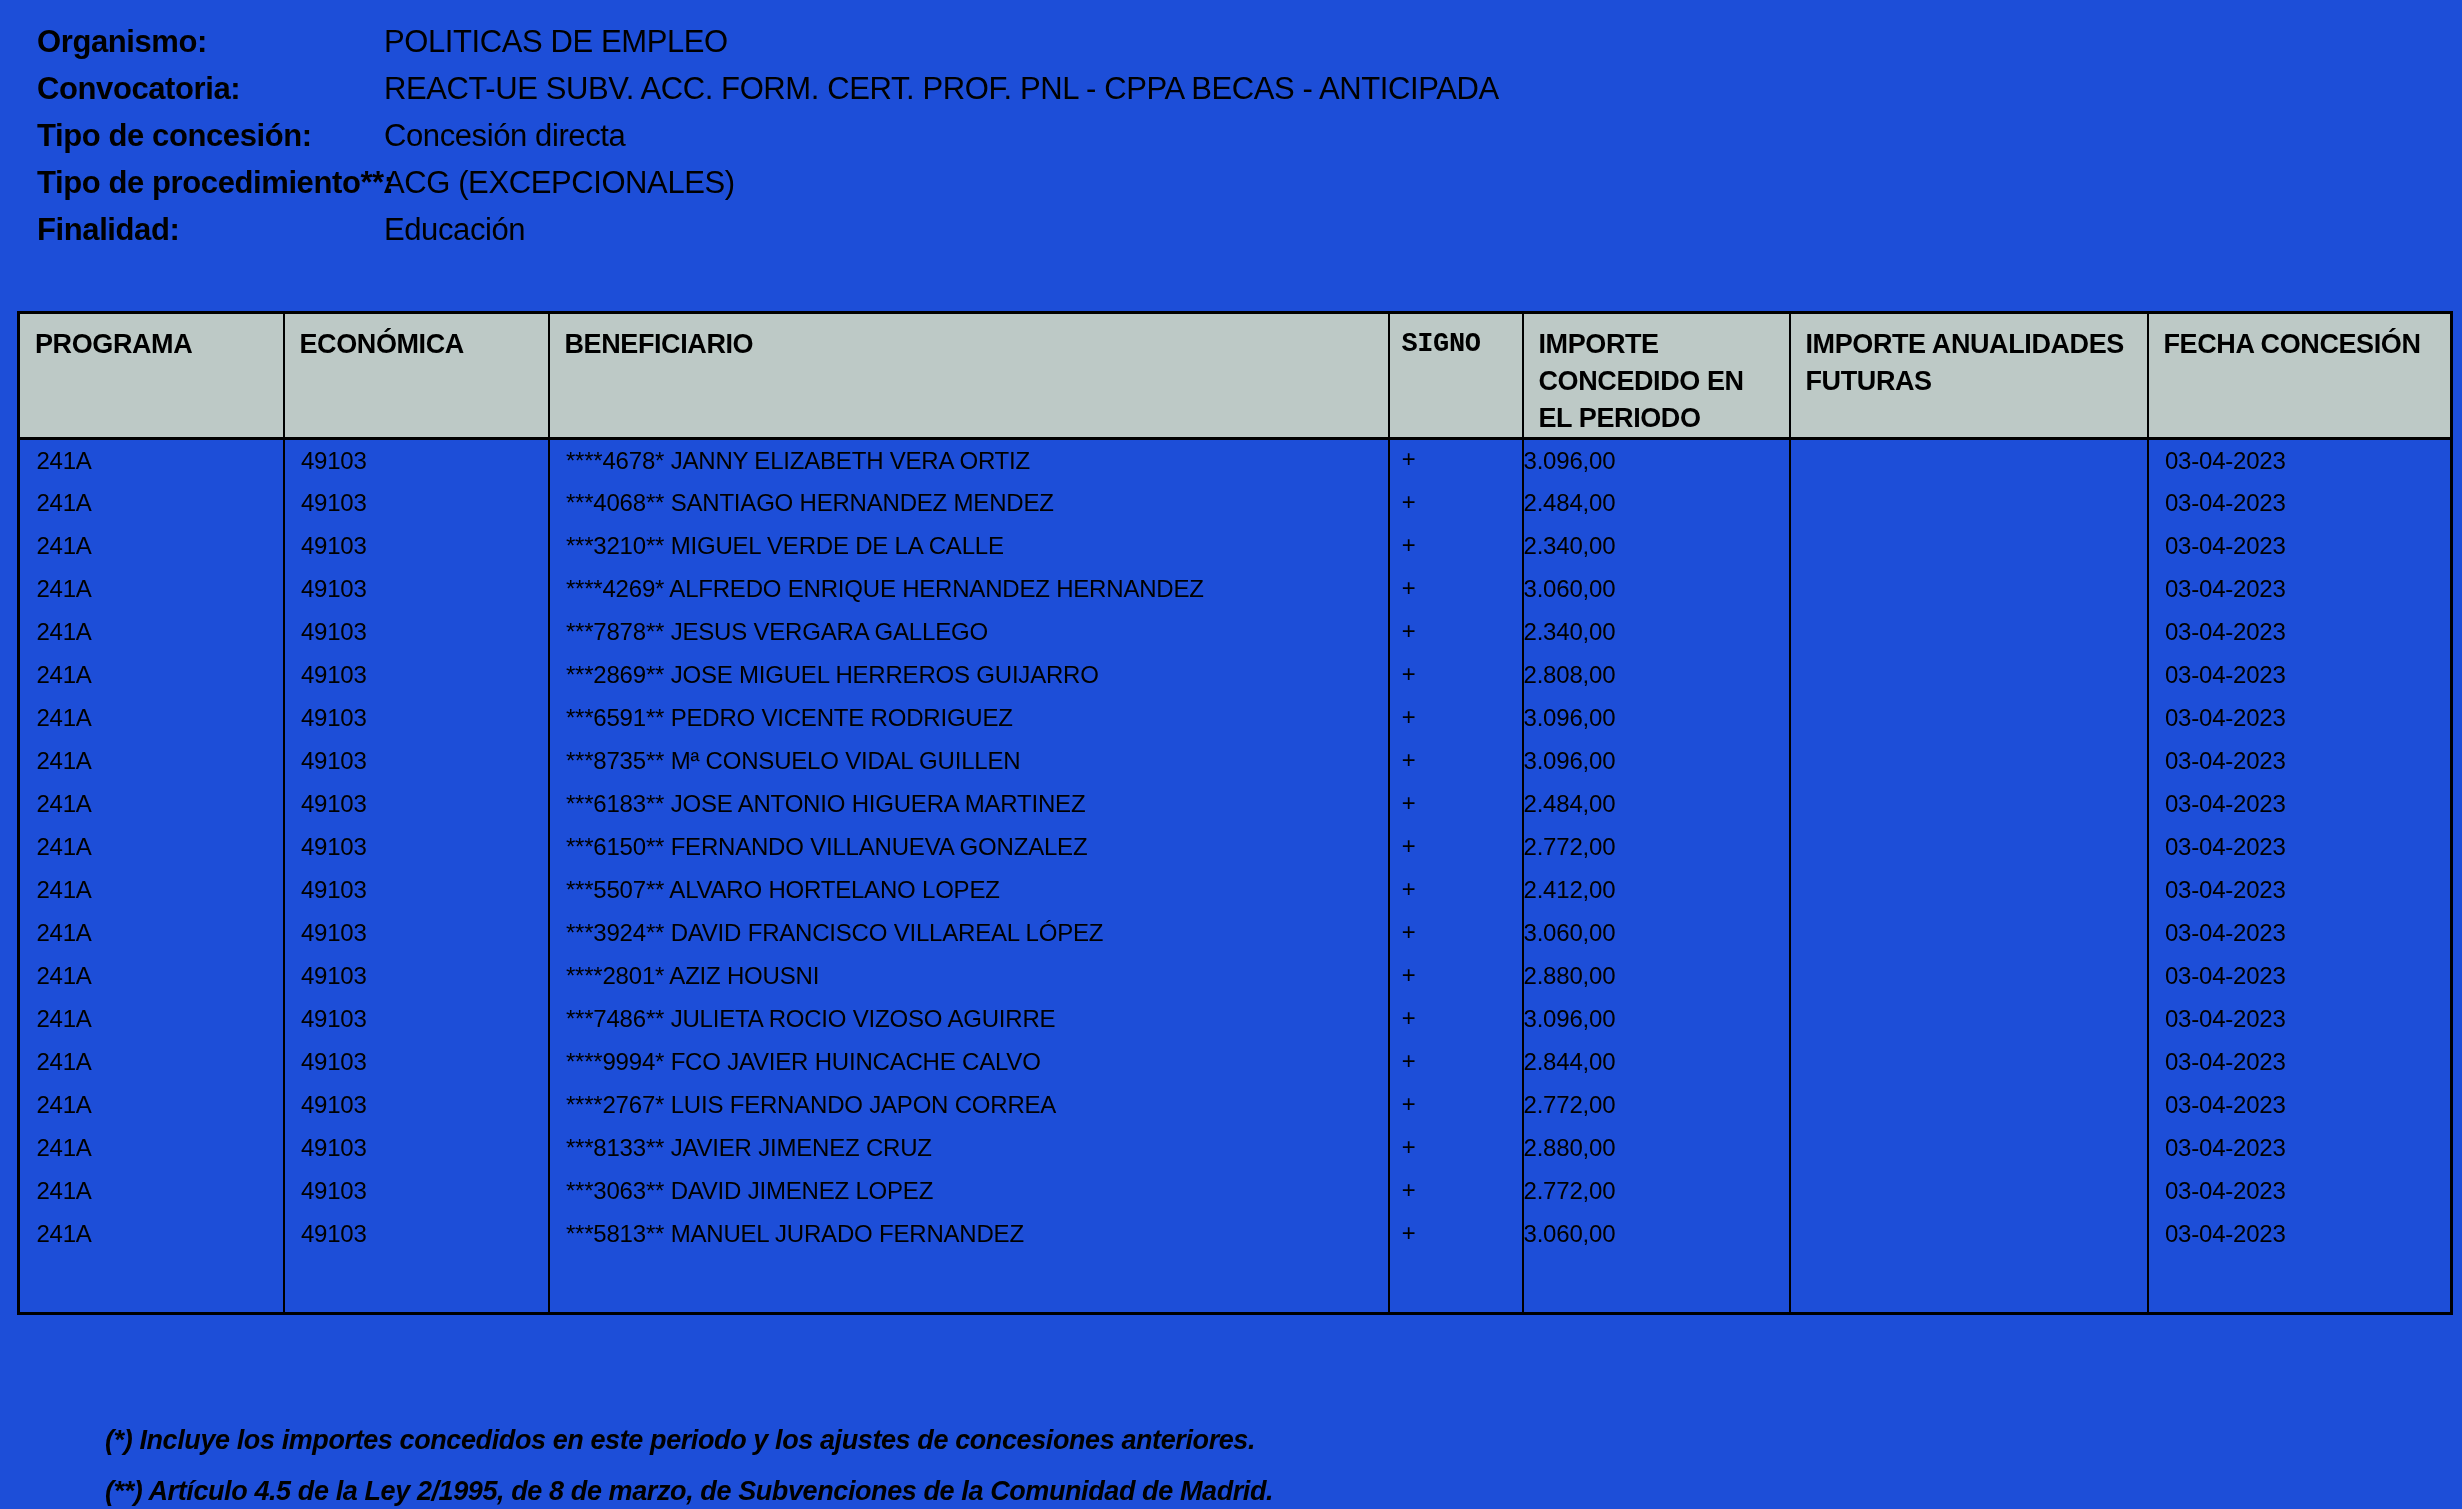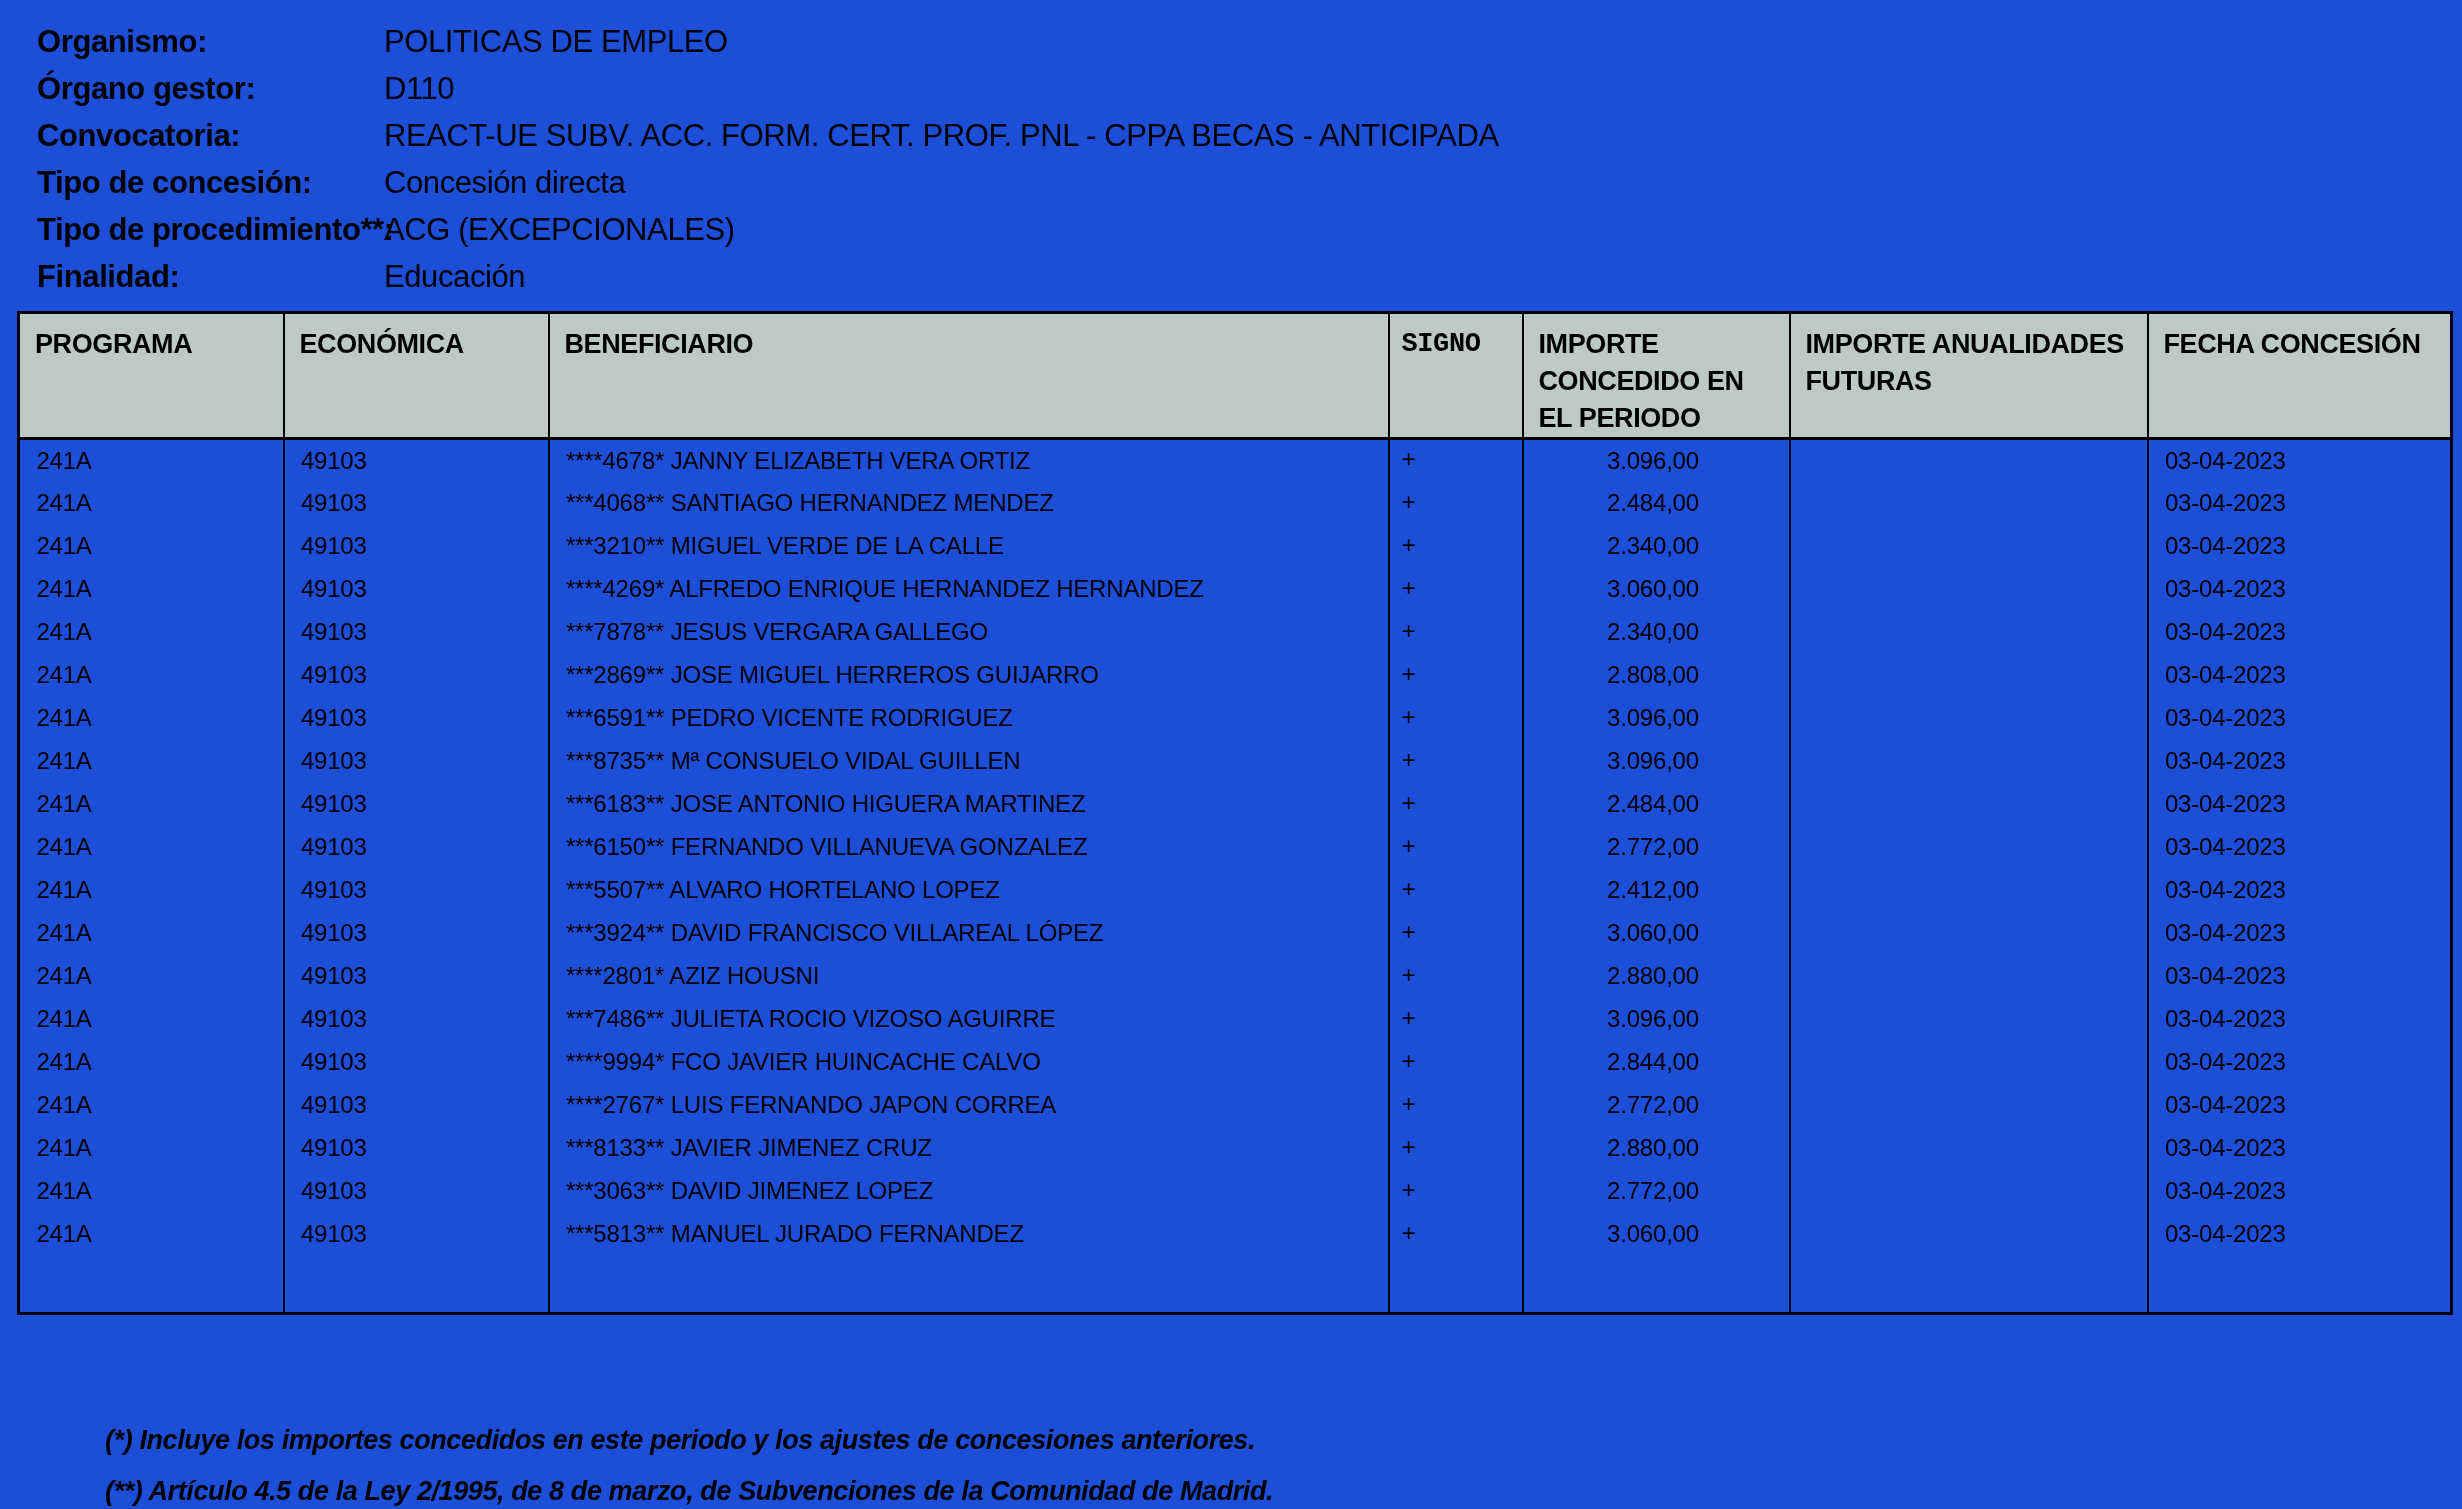--- a/index.html
+++ b/index.html
@@ -65,21 +65,21 @@
     height: 43px;
     vertical-align: middle;
     padding: 0 0 0 16.4px;
     letter-spacing: -0.2px;
     border-left: 2.2px solid #000;
     white-space: nowrap;
     overflow: hidden;
     box-sizing: border-box;
   }
   table.grants .col-signo    { padding-left: 12px; font-family: Liberation Mono, monospace; }
-  table.grants td.col-importe{ text-align: center; padding-right: 6px; padding-left: 0; }
+  table.grants td.col-importe{ text-align: left; padding-right: 6px; padding-left: 0; }
   table.grants tfoot td      { height: 58px; }
   
   .footnotes {
     position: absolute;
     left: 93px;
     top: 1409px;
     font-size: 27px;
     font-weight: bold;
     font-style: italic;
     letter-spacing: -0.4px;
@@ -93,24 +93,20 @@
 </style>
 </head>
 <body>
 
 <div class="page">
 
   <section class="metadata">
     <div class="meta-line">
       <span class="meta-label">Organismo:</span>
       <span class="meta-value">POLITICAS DE EMPLEO</span>
-    </div>
-    <div class="meta-line">
-      <span class="meta-label">Órgano gestor:</span>
-      <span class="meta-value">D110</span>
     </div>
     <div class="meta-line">
       <span class="meta-label">Convocatoria:</span>
       <span class="meta-value">REACT-UE SUBV. ACC. FORM. CERT. PROF. PNL - CPPA BECAS - ANTICIPADA</span>
     </div>
     <div class="meta-line">
       <span class="meta-label">Tipo de concesión:</span>
       <span class="meta-value">Concesión directa</span>
     </div>
     <div class="meta-line">

